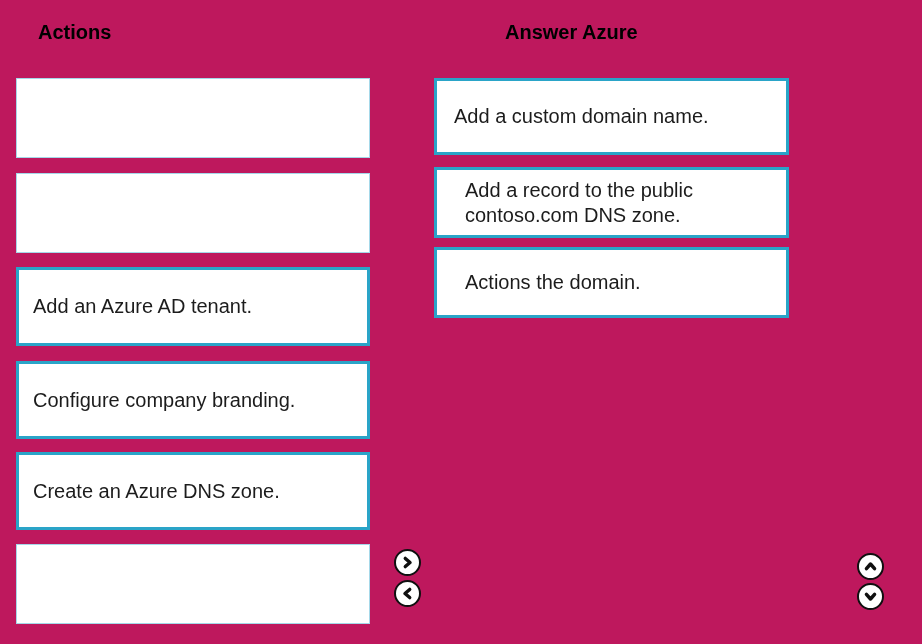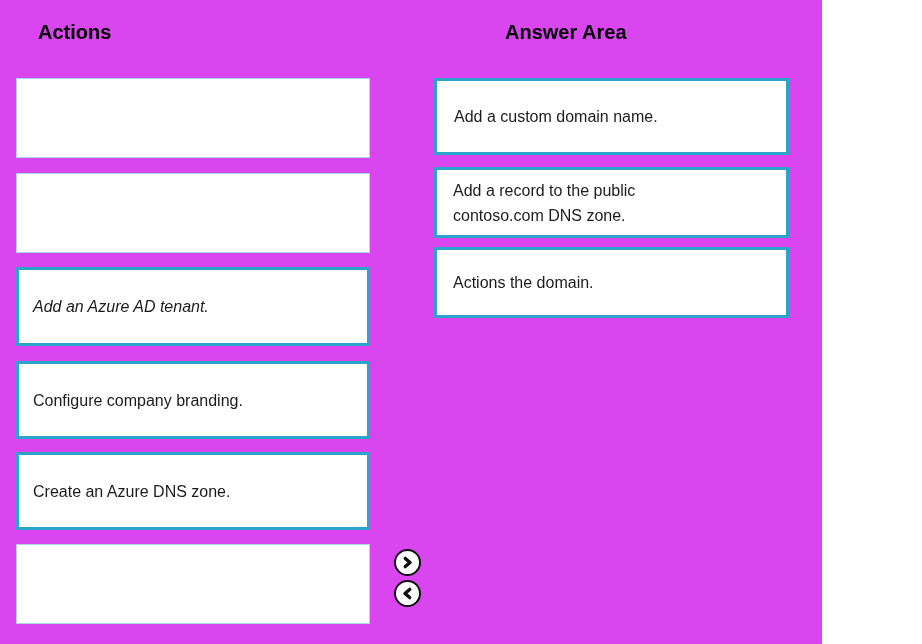--- a/index.html
+++ b/index.html
@@ -4,48 +4,48 @@
 <style>
   :root{
     --strong-border:#2aa4c8;
     --light-border:#a5d8e9;
     --text-color:#1c1c1c;
     --arrow-color:#101010;
   }
   html,body{margin:0;padding:0;background:#ffffff;}
   .stage{
     position:relative;
-    width:822px;height:644px;
-    background:#d946ef;
+    width:922px;height:644px;
+    background:#be185d;
     font-family:"Liberation Sans","DejaVu Sans",sans-serif;
     color:var(--text-color);
     overflow:hidden;
   }
   .col-header{
     position:absolute;
     font-weight:bold;
     font-size:20px;
     color:#000000;
     white-space:nowrap;
   }
   .actions-header{left:38px;top:21px;}
   .answer-header{left:505px;top:21px;}
 
   .box{
     position:absolute;
     background:#ffffff;
     box-sizing:border-box;
     display:flex;
     align-items:center;
-    font-size:16px;
+    font-size:20px;
     line-height:25px;
     color:var(--text-color);
   }
   .box.left-col{left:16px;width:354px;padding-left:14px;}
-  .box.right-col{left:434px;width:355px;padding-left:16px;}
+  .box.right-col{left:434px;width:355px;padding-left:28px;}
   .box.thin{border:1px solid var(--light-border);}
   .box.thick{border:3px solid var(--strong-border);}
   .box .lines{display:flex;flex-direction:column;}
 
   .arrow-btn{
     position:absolute;
     width:27px;height:27px;
     box-sizing:border-box;
     border:2.5px solid var(--arrow-color);
     border-radius:50%;
@@ -57,29 +57,29 @@
     cursor:pointer;
   }
   .arrow-btn svg{width:15px;height:15px;display:block;}
 </style>
 </head>
 <body>
 
 <div class="stage">
 
   <div class="col-header actions-header">Actions</div>
-  <div class="col-header answer-header">Answer Area</div>
+  <div class="col-header answer-header">Answer Azure</div>
 
   <div class="box left-col thin" style="top:78px;height:80px;">
     <span></span>
   </div>
   <div class="box left-col thin" style="top:173px;height:80px;">
     <span></span>
   </div>
-  <div class="box left-col thick" style="top:267px;height:79px;font-style:italic;">
+  <div class="box left-col thick" style="top:267px;height:79px;">
     <span>Add an Azure AD tenant.</span>
   </div>
   <div class="box left-col thick" style="top:452px;height:78px;">
     <span>Create an Azure DNS zone.</span>
   </div>
   <div class="box left-col thick" style="top:361px;height:78px;">
     <span>Configure company branding.</span>
   </div>
   <div class="box left-col thin" style="top:544px;height:80px;">
     <span></span>

